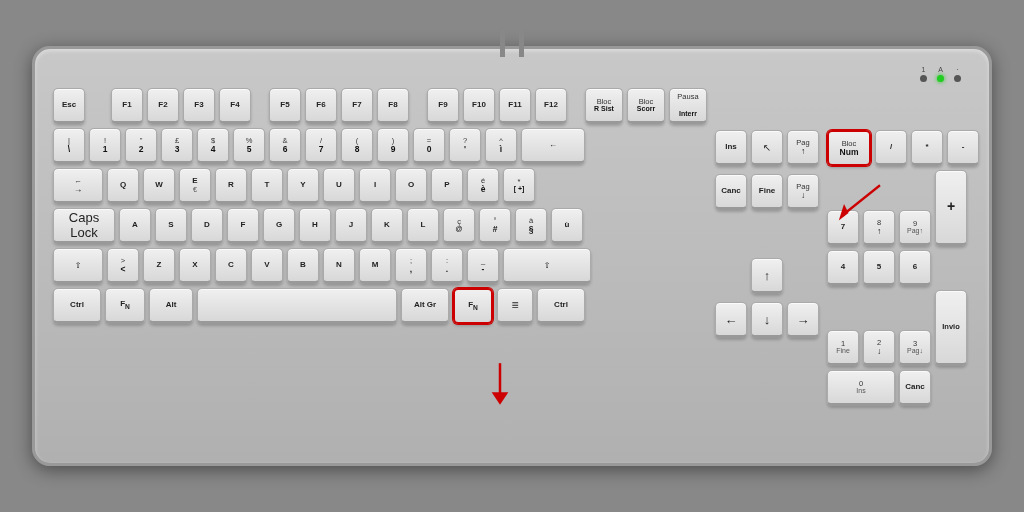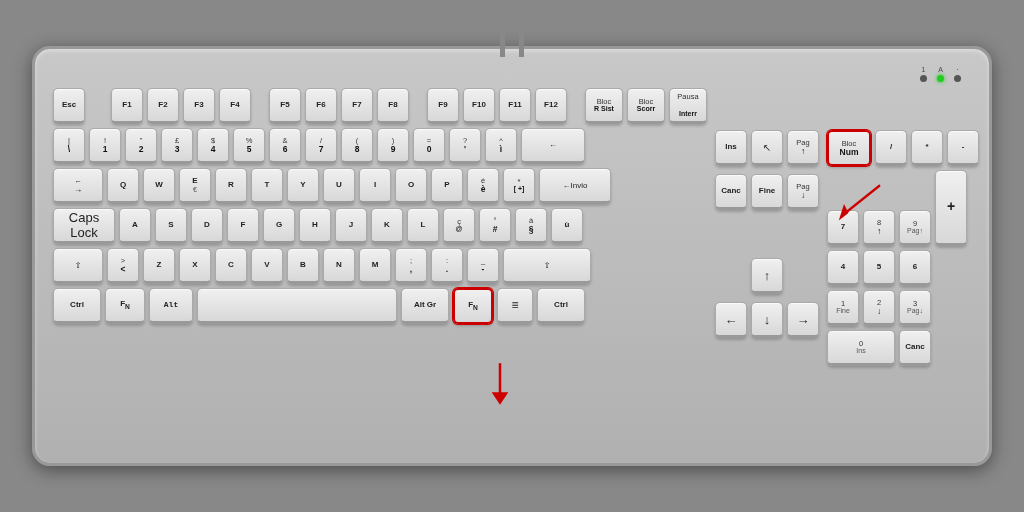--- a/index.html
+++ b/index.html
@@ -389,21 +389,20 @@
             <span class="main-label">P</span>
           </div>
         <div class="key">
             <span class="top-char">é</span>
             <span class="bot-char">è</span>
           </div>
         <div class="key">
             <span class="top-char">*</span>
             <span class="bot-char" style="font-size:7px;">[  +]</span>
           </div>
-        <div class="key key-enter-wide" style="min-width:72px;font-size:8px;">←Invio</div>
       </div>
 
       <div class="key-row">
         <div class="key key-caps" style="min-width:62px;font-size:7.5px;">
             <span style="font-size:13px;">Caps<br>Lock</span>
           </div>
         <div class="key">
             <span class="main-label">A</span>
           </div>
         <div class="key">
@@ -489,21 +488,21 @@
         <div class="key key-shift-r" style="min-width:88px;">⇧</div>
       </div>
 
       <div class="key-row">
         <div class="key key-ctrl" style="min-width:48px;">
             <span class="main-label">Ctrl</span>
           </div>
         <div class="key key-fn-special" style="min-width:40px;">
             <span class="main-label">F<sub>N</sub></span>
           </div>
-        <div class="key key-alt" style="min-width:44px;font-family:Liberation Mono, monospace;">
+        <div class="key key-alt" style="min-width:44px;">
             <span class="main-label">Alt</span>
           </div>
         <div class="key key-space" style="min-width:200px;"></div>
         <div class="key key-altgr" style="min-width:48px;">
             <span class="main-label">Alt Gr</span>
           </div>
         <div class="key key-fn-special key-highlight" style="min-width:40px;">
             <span class="main-label" style="font-weight:bold;">F<sub>N</sub></span>
           </div>
         <div class="key" style="min-width:36px;font-size:12px;">≡</div>
@@ -601,20 +600,23 @@
             <span class="small-label">Fine</span>
           </div>
         <div class="key">
             <span class="top-char">2</span>
             <span class="bot-char">↓</span>
           </div>
         <div class="key">
             <span class="top-char">3</span>
             <span class="small-label">Pag↓</span>
           </div>
+        <div class="key key-numpad-enter" style="height:76px;display:flex;align-items:center;justify-content:center;">
+            <span class="main-label" style="font-size:7.5px;">Invio</span>
+          </div>
       </div>
 
       <div class="key-row">
         <div class="key key-numpad-0" style="min-width:68px;">
             <span class="top-char">0</span>
             <span class="small-label">Ins</span>
           </div>
         <div class="key">
             <span class="main-label">Canc</span>
           </div>

